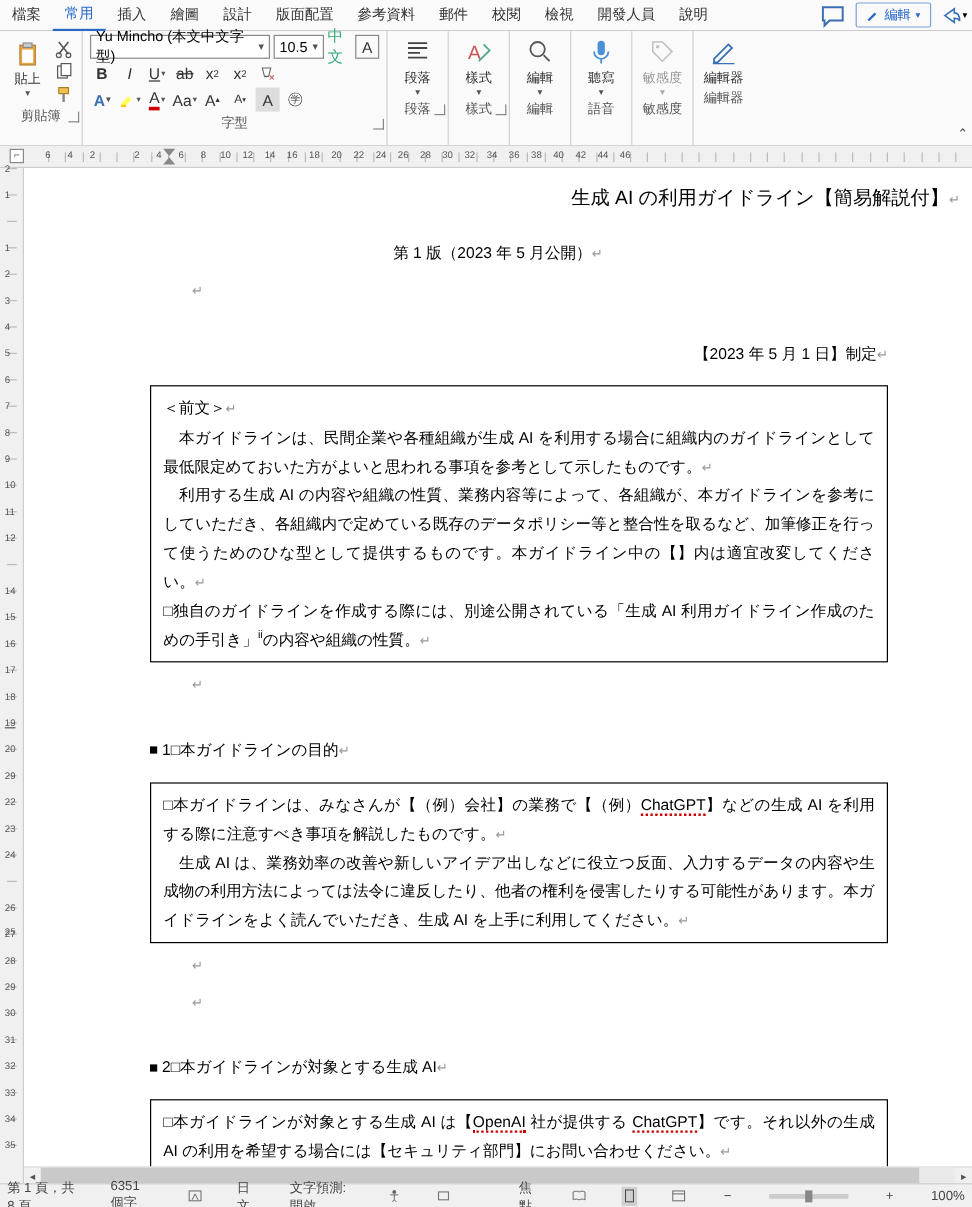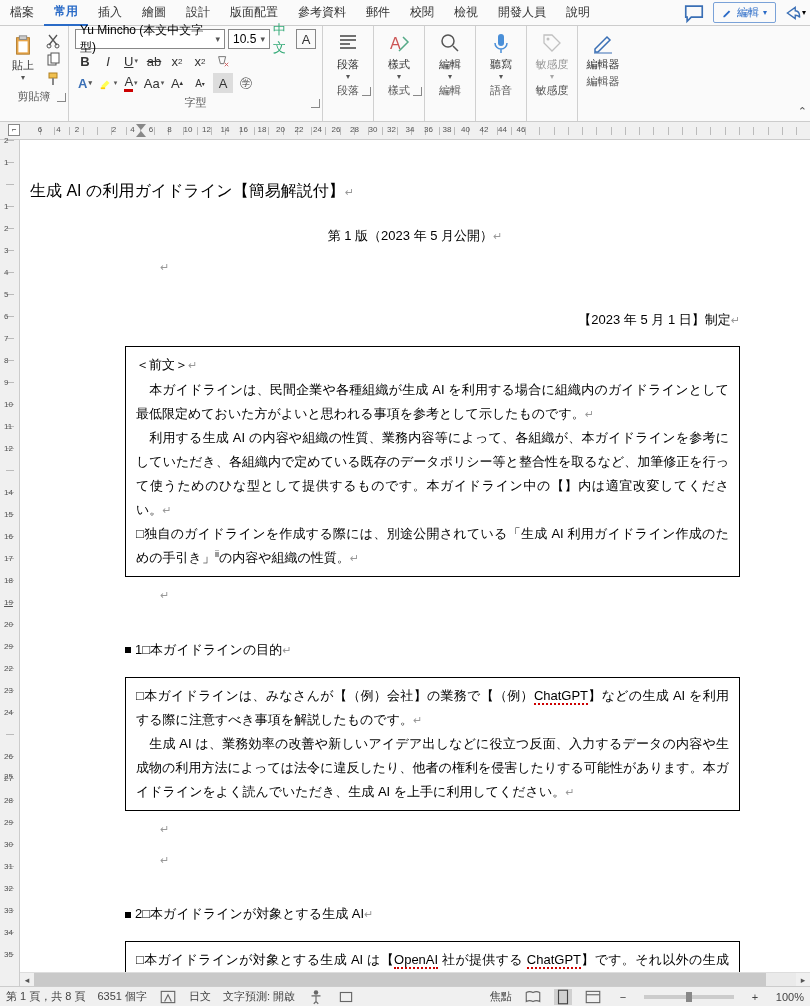--- a/index.html
+++ b/index.html
@@ -1,21 +1,21 @@
 <!DOCTYPE html>
 <html><head>
 <meta charset="utf-8">
 <style>
 * { margin: 0; padding: 0; box-sizing: border-box; font-family: "Microsoft JhengHei", "Yu Mincho", sans-serif; }
 body { background: #fff; width: 810px; height: 1006px; overflow: hidden; position: relative; }
 
 
 .menubar { display: flex; align-items: center; height: 26px; border-bottom: 1px solid #ccc; background: #fafafa; font-size: 12px; }
 .menubar .mitem { padding: 4px 10px; cursor: pointer; color: #333; }
-.menubar .mitem.active { color: #2a6bc7; border-bottom: 2px solid #2a6bc7; font-weight: bold; }
+.menubar .mitem.active { color: #2a6bc7; border-bottom: 2px solid #2a6bc7; font-weight: normal; }
 .menubar .spacer { flex: 1; }
 .menubar .iconbtn { width: 24px; height: 20px; display: flex; align-items: center; justify-content: center; margin: 0 3px; border: 1px solid transparent; cursor: pointer; }
 .menubar .editbtn { display: flex; align-items: center; padding: 2px 8px; border: 1px solid #7aa2d8; color: #2a6bc7; font-size: 11px; margin: 0 4px; cursor: pointer; border-radius: 2px; }
 .menubar .pen { width: 11px; height: 11px; margin-right: 4px; }
 
 
 .ribbon { height: 96px; background: #fafafa; border-bottom: 1px solid #ccc; display: flex; font-size: 11px; position: relative; }
 .rgroup { border-right: 1px solid #d0d0d0; padding: 3px 6px 0 6px; display: flex; flex-direction: column; }
 .rgroup .glabel { text-align: center; font-size: 11px; color: #555; padding: 2px 0; white-space: nowrap; }
 .rgroup .gcorner { position: relative; }
@@ -58,32 +58,32 @@
 .ruler-h .indent.top { border-left: 5px solid transparent; border-right: 5px solid transparent; border-top: 6px solid #888; }
 .ruler-h .indent.bot { border-left: 5px solid transparent; border-right: 5px solid transparent; border-bottom: 6px solid #888; top: 9px; }
 
 .doc-area { position: absolute; top: 140px; left: 0; right: 0; bottom: 20px; display: flex; background: #fff; }
 .ruler-v { width: 20px; background: #f0f0f0; border-right: 1px solid #ccc; position: relative; font-size: 8px; color: #555; }
 .ruler-v .vseg { position: absolute; left: 6px; width: 8px; border-top: 1px solid #bbb; }
 .ruler-v .vlab { position: absolute; left: 4px; font-size: 8px; }
 
 .page-wrap { flex: 1; overflow: hidden; position: relative; background: #fff; }
 .page { position: absolute; left: 10px; top: 0; width: 770px; background: #fff; font-family: "Yu Mincho", serif; font-size: 13px; line-height: 1.9; color: #000; }
-.page .doc-title { text-align: left; font-size: 16px; margin-top: 36px; }
+.page .doc-title { text-align: right; font-size: 16px; margin-top: 11px; }
 .page .doc-ver { text-align: center; font-size: 13px; margin-top: 18px; }
 .page .doc-date { text-align: right; font-size: 13px; margin: 28px 60px 0 0; }
 .page .pmark { color: #999; font-size: 11px; }
 .page .bordered-box { border: 1px solid #000; margin: 14px 60px 0 95px; padding: 6px 10px; font-size: 13px; line-height: 1.85; text-align: justify; }
 .page .sec-head { margin: 30px 0 0 95px; font-size: 13px; }
 .page .sec-head .bullet { display: inline-block; width: 6px; height: 6px; background: #000; vertical-align: middle; margin-right: 4px; }
 .page .spell { border-bottom: 2px dotted #c00; }
 .page .break-para { margin: 6px 0 0 130px; }
 
 
-.statusbar { position: absolute; bottom: 0; left: 0; right: 0; height: 20px; background: #f0f0f0; border-top: 1px solid #ccc; display: flex; align-items: center; font-size: 11px; color: #444; padding: 0 6px; gap: 12px; }
+.statusbar { position: absolute; bottom: 0; left: 0; right: 0; height: 20px; background: #f0f0f0; border-top: 1px solid #ccc; display: flex; align-items: center; font-size: 11px; color: #444; padding: 0 6px; gap: 28px; }
 .statusbar .spacer { flex: 1; }
 .statusbar .sbtn { width: 18px; height: 16px; display: flex; align-items: center; justify-content: center; cursor: pointer; }
 .statusbar .sbtn.active { background: #d0d0d0; }
 .statusbar .zslider { width: 90px; height: 4px; background: #ccc; position: relative; }
 .statusbar .zslider .zthumb { position: absolute; left: 50%; top: -3px; width: 6px; height: 10px; background: #888; transform: translateX(-50%); }
 
 .hscroll { position: absolute; bottom: 20px; left: 20px; right: 0; height: 14px; background: #f0f0f0; border-top: 1px solid #ddd; display: flex; align-items: center; }
 .hscroll .harrow { width: 14px; height: 14px; display: flex; align-items: center; justify-content: center; font-size: 9px; color: #555; cursor: pointer; }
 .hscroll .htrack { flex: 1; height: 14px; background: #eaeaea; position: relative; }
 .hscroll .hthumb { position: absolute; left: 0; width: 96%; height: 100%; background: #c9c9c9; }

